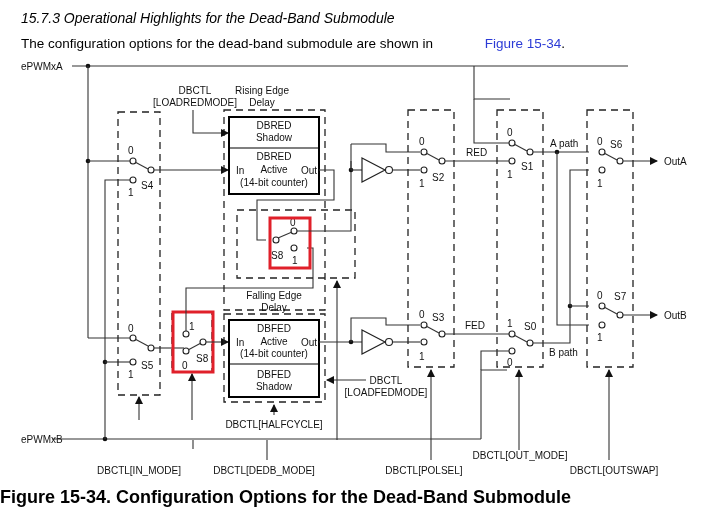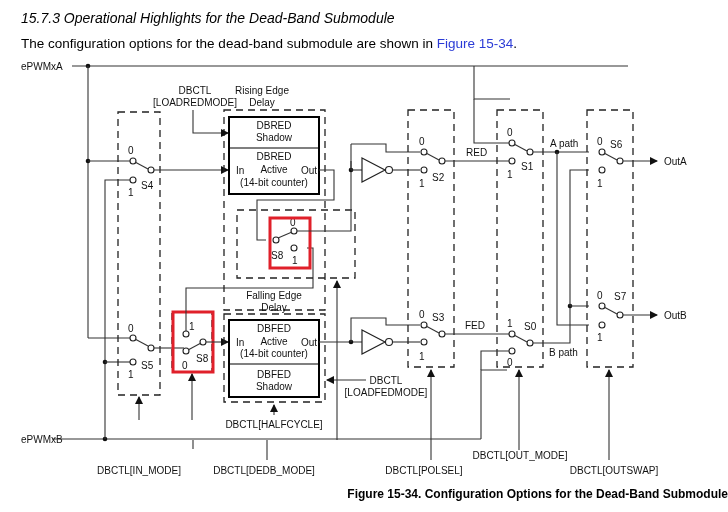--- a/index.html
+++ b/index.html
@@ -1,22 +1,22 @@
 <!DOCTYPE html>
 <html><head>
 <meta charset="utf-8">
 <style>
   html,body{margin:0;padding:0;background:#fff;}
   body{width:728px;height:512px;position:relative;overflow:hidden;font-family:"Liberation Sans",sans-serif;color:#000;}
   .heading{position:absolute;left:21px;top:10px;font-size:14px;font-weight:normal;font-style:italic;}
   .intro{position:absolute;left:21px;top:36px;font-size:13.5px;}
-  .intro .link{color:#2b3bd6;}
+  .intro .link{color:#2b3bd6;margin-left:48px;}
   svg{position:absolute;left:0;top:0;}
   svg text{font-family:"Liberation Sans",sans-serif;font-size:10px;fill:#111;}
-  .caption{position:absolute;left:0;width:728px;top:487px;text-align:right;font-size:12px;font-weight:bold;}
+  .caption{position:absolute;left:0;width:728px;top:487px;text-align:left;font-size:18px;font-weight:bold;}
   .w{stroke:#333;stroke-width:1.1;fill:none;}
   .d{stroke:#222;stroke-width:1.3;fill:none;stroke-dasharray:7,5;}
   .b{stroke:#000;stroke-width:2;fill:#fff;}
   .hl{stroke:#e0202a;stroke-width:3;fill:none;}
   .pin{fill:#fff;stroke:#222;stroke-width:1.1;}
   .dot{fill:#111;}
   .arr{fill:#111;}
 </style>
 </head>
 <body>

